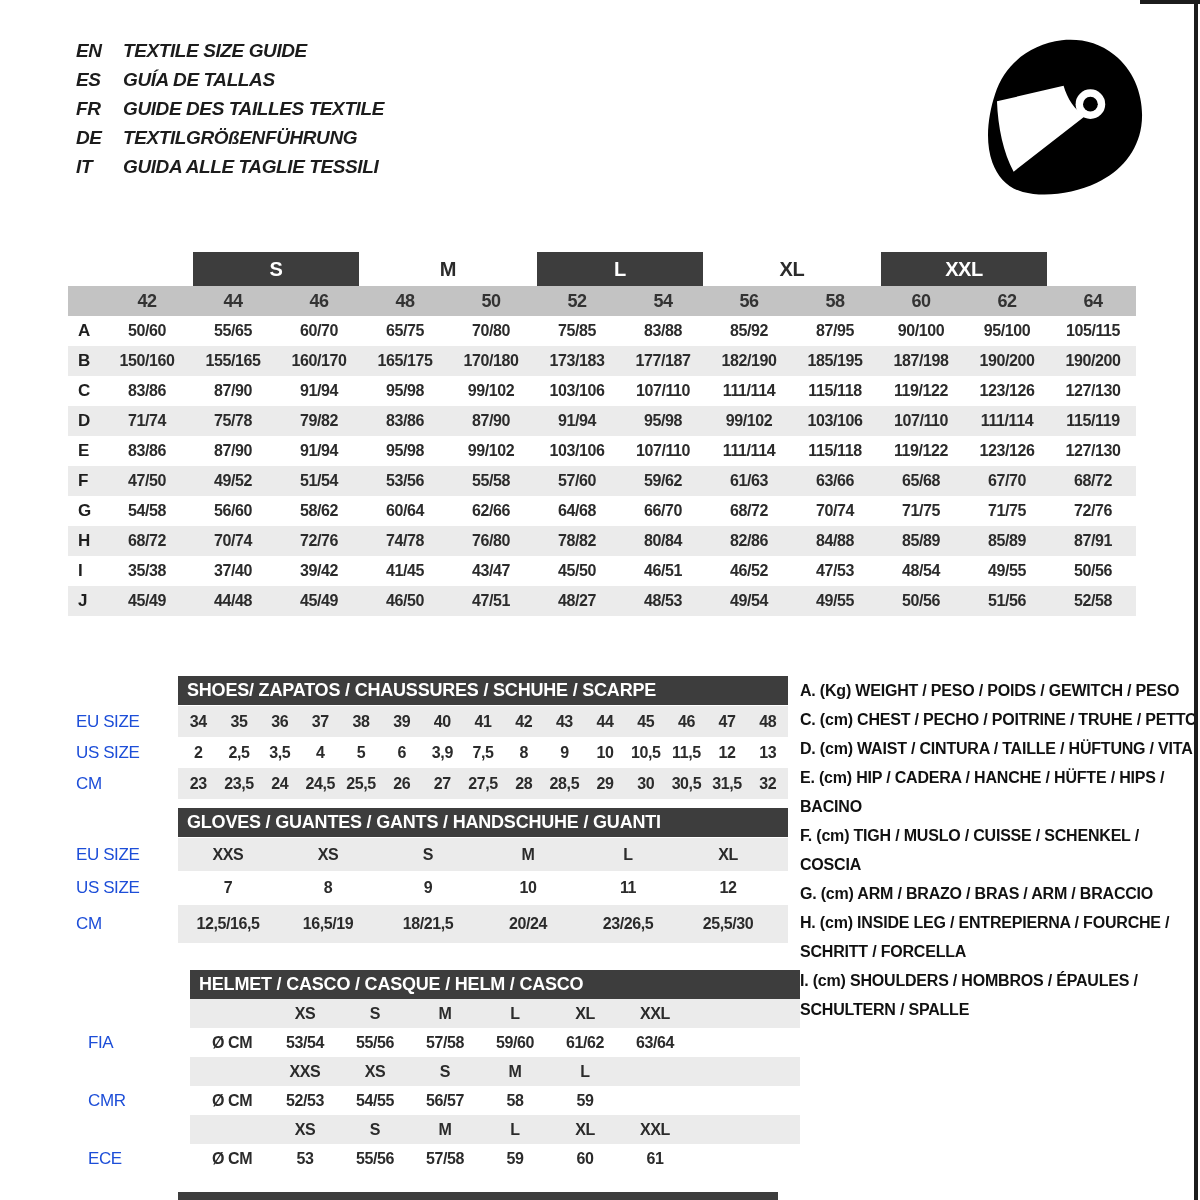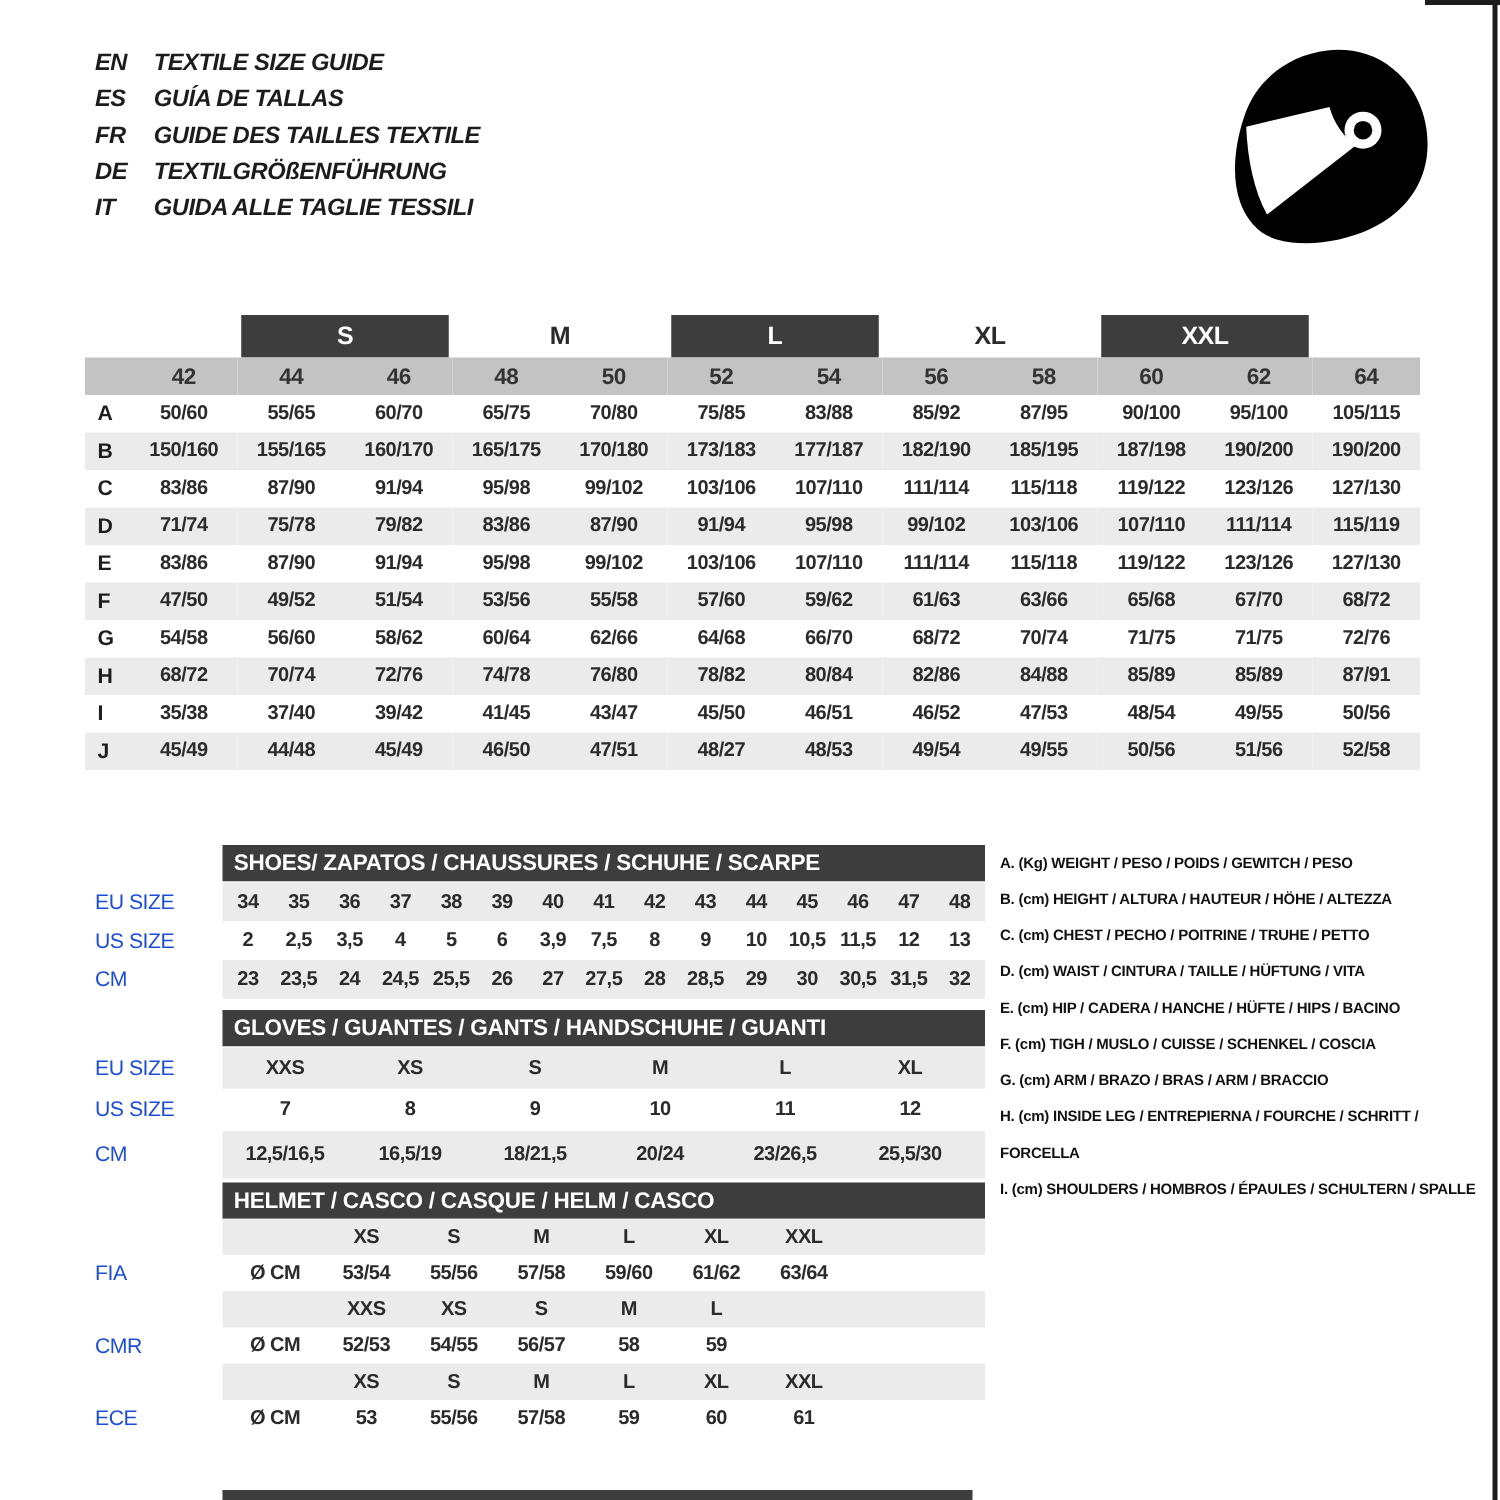--- a/index.html
+++ b/index.html
@@ -23,39 +23,39 @@
   .gbox { height:34px; line-height:34px; margin:0 3px; font-size:20px; text-align:center; }
   .gbox.dark { background:#3d3d3d; color:#ffffff; }
   .gbox.plain { color:#2b2b2b; }
   .textile tr.band td { background:#c3c3c3; font-size:18px; color:#333; }
   .textile tr.stripe td { background:#ebebeb; }
 
   
   .section { position:absolute; left:76px; width:712px; }
   [data-name="shoes-section"]  { top:676px; }
   [data-name="gloves-section"] { top:808px; }
-  [data-name="helmet-section"] { top:946px; }
+  [data-name="helmet-section"] { top:970px;margin-left:12px; }
   .sec-row { display:flex; height:31px; }
   .sec-row.title-row { height:30px; align-items:flex-start; }
   .sec-label { width:102px; font-weight:normal; font-size:17px; letter-spacing:-0.4px; display:flex; align-items:center; color:#1d4ed8; }
   .sec-title { flex:1; background:#3d3d3d; color:#fff; font-weight:bold; font-size:18px; display:flex; align-items:center; padding-left:9px; height:29px; letter-spacing:-0.2px; }
   .sec-body { flex:1; display:flex; align-items:center; }
   .sec-body.stripe { background:#ebebeb; }
   .cell { text-align:center; font-weight:bold; font-size:16px; letter-spacing:-0.4px; color:#2b2b2b; }
   [data-name="shoes-section"] .cell { flex:1; }
   [data-name="gloves-section"] .cell { width:100px; }
   [data-name="gloves-section"] .sec-row:nth-child(2){ height:33px; }
   [data-name="gloves-section"] .sec-row:nth-child(3){ height:34px; }
   [data-name="gloves-section"] .sec-row:nth-child(4){ height:38px; }
   [data-name="helmet-section"] .sec-row { height:29px; }
   [data-name="helmet-section"] .cell { width:70px; }
   [data-name="helmet-section"] .cell.unit { width:80px; text-align:left; padding-left:22px; }
 
   
-  .legend { position:absolute; left:800px; top:676px; width:400px; font-weight:bold; font-size:12px; line-height:29px; letter-spacing:-0.2px; color:#111; }
+  .legend { position:absolute; left:800px; top:676px; width:400px; font-weight:bold; font-size:16px; line-height:29px; letter-spacing:-0.2px; color:#111; }
 
   
   .vline   { position:absolute; left:1194px; top:0; width:4px; height:1200px; background:#1c1c1c; }
   .topstrip{ position:absolute; left:1140px; top:0; width:60px; height:4px; background:#1c1c1c; }
   .bottombar{ position:absolute; left:178px; top:1192px; width:600px; height:8px; background:#3d3d3d; }
 </style>
 </head>
 <body>
 
 <div class="page" data-name="size-guide-page">
@@ -457,21 +457,20 @@
           <div class="cell" data-name="helmet-value">57/58</div>
           <div class="cell" data-name="helmet-value">59</div>
           <div class="cell" data-name="helmet-value">60</div>
           <div class="cell" data-name="helmet-value">61</div>
         </div>
       </div>
     </div>
 
   <div class="legend" data-name="measurement-legend">
       <div class="legend-item" data-name="legend-item">A. (Kg) WEIGHT / PESO / POIDS / GEWITCH / PESO</div>
-      <div class="legend-item" data-name="legend-item">B. (cm) HEIGHT / ALTURA / HAUTEUR / HÖHE / ALTEZZA</div>
       <div class="legend-item" data-name="legend-item">C. (cm) CHEST / PECHO / POITRINE / TRUHE / PETTO</div>
       <div class="legend-item" data-name="legend-item">D. (cm) WAIST / CINTURA / TAILLE / HÜFTUNG / VITA</div>
       <div class="legend-item" data-name="legend-item">E. (cm) HIP / CADERA / HANCHE / HÜFTE / HIPS /  BACINO</div>
       <div class="legend-item" data-name="legend-item">F. (cm) TIGH / MUSLO / CUISSE / SCHENKEL / COSCIA</div>
       <div class="legend-item" data-name="legend-item">G. (cm) ARM / BRAZO / BRAS / ARM / BRACCIO</div>
       <div class="legend-item" data-name="legend-item">H. (cm) INSIDE LEG / ENTREPIERNA / FOURCHE / SCHRITT / FORCELLA</div>
       <div class="legend-item" data-name="legend-item">I. (cm) SHOULDERS / HOMBROS / ÉPAULES / SCHULTERN / SPALLE</div>
     </div>
 
   <div class="topstrip" data-name="top-edge-line"></div>

